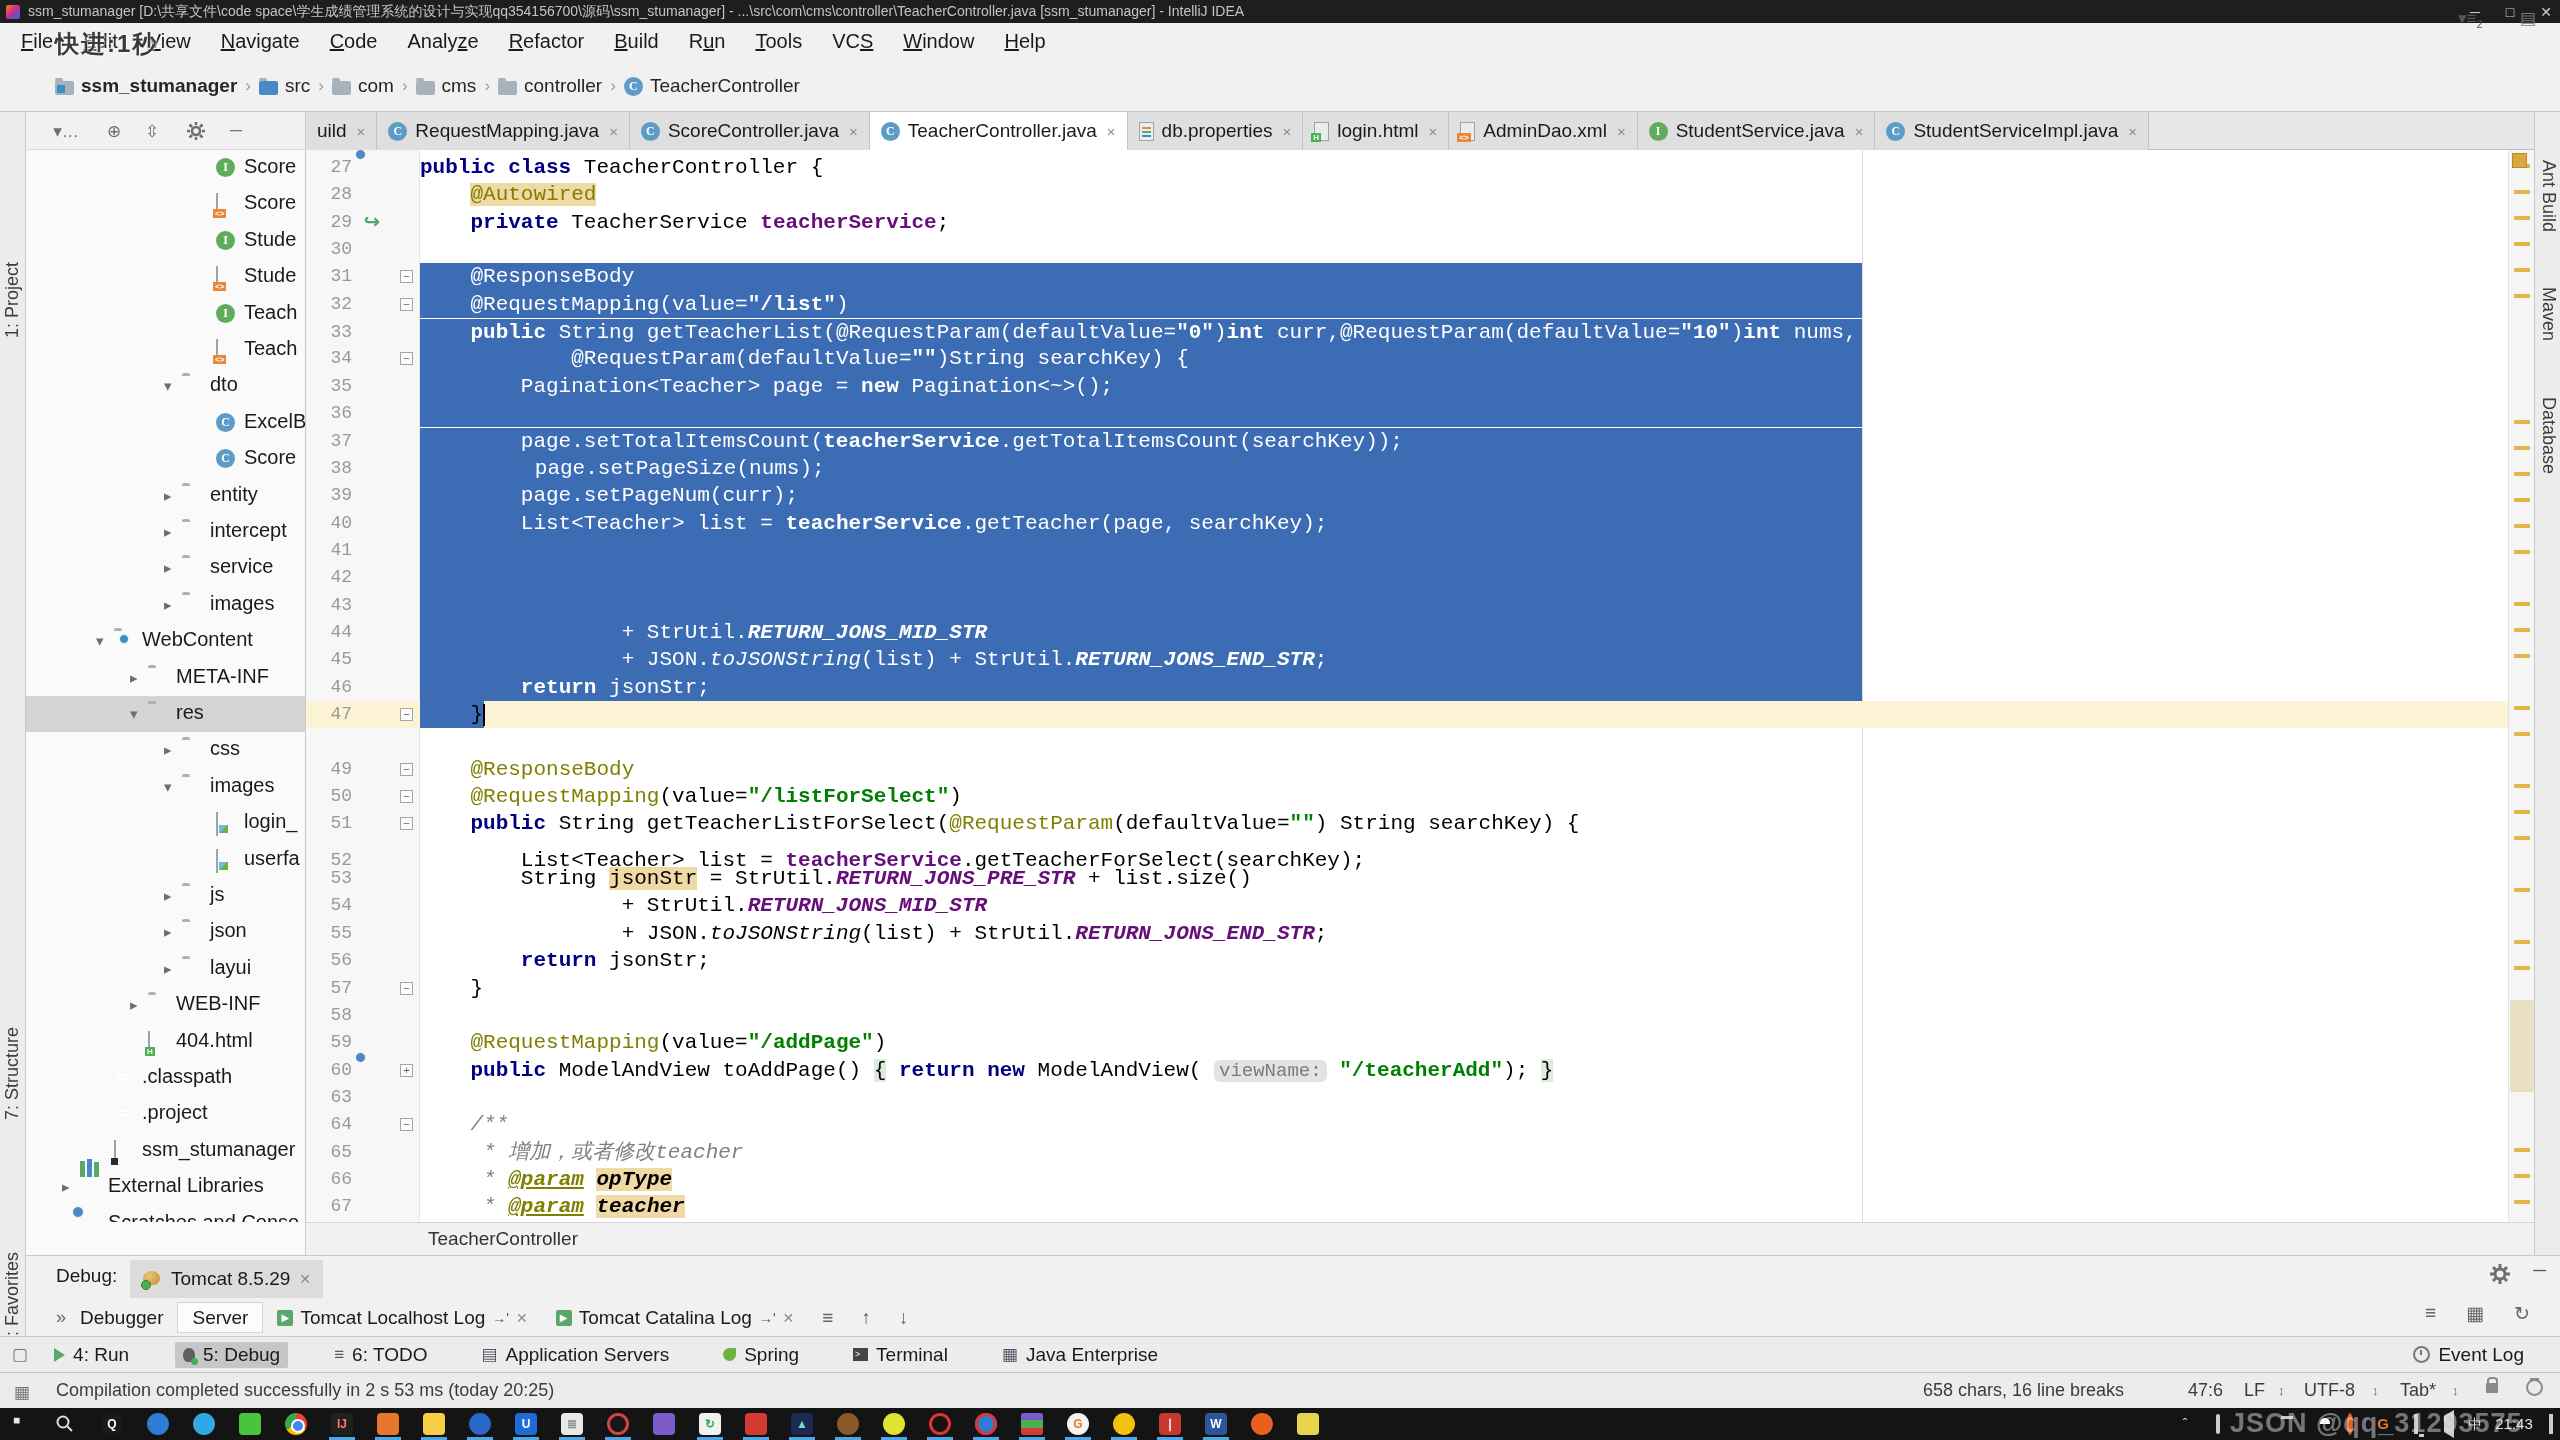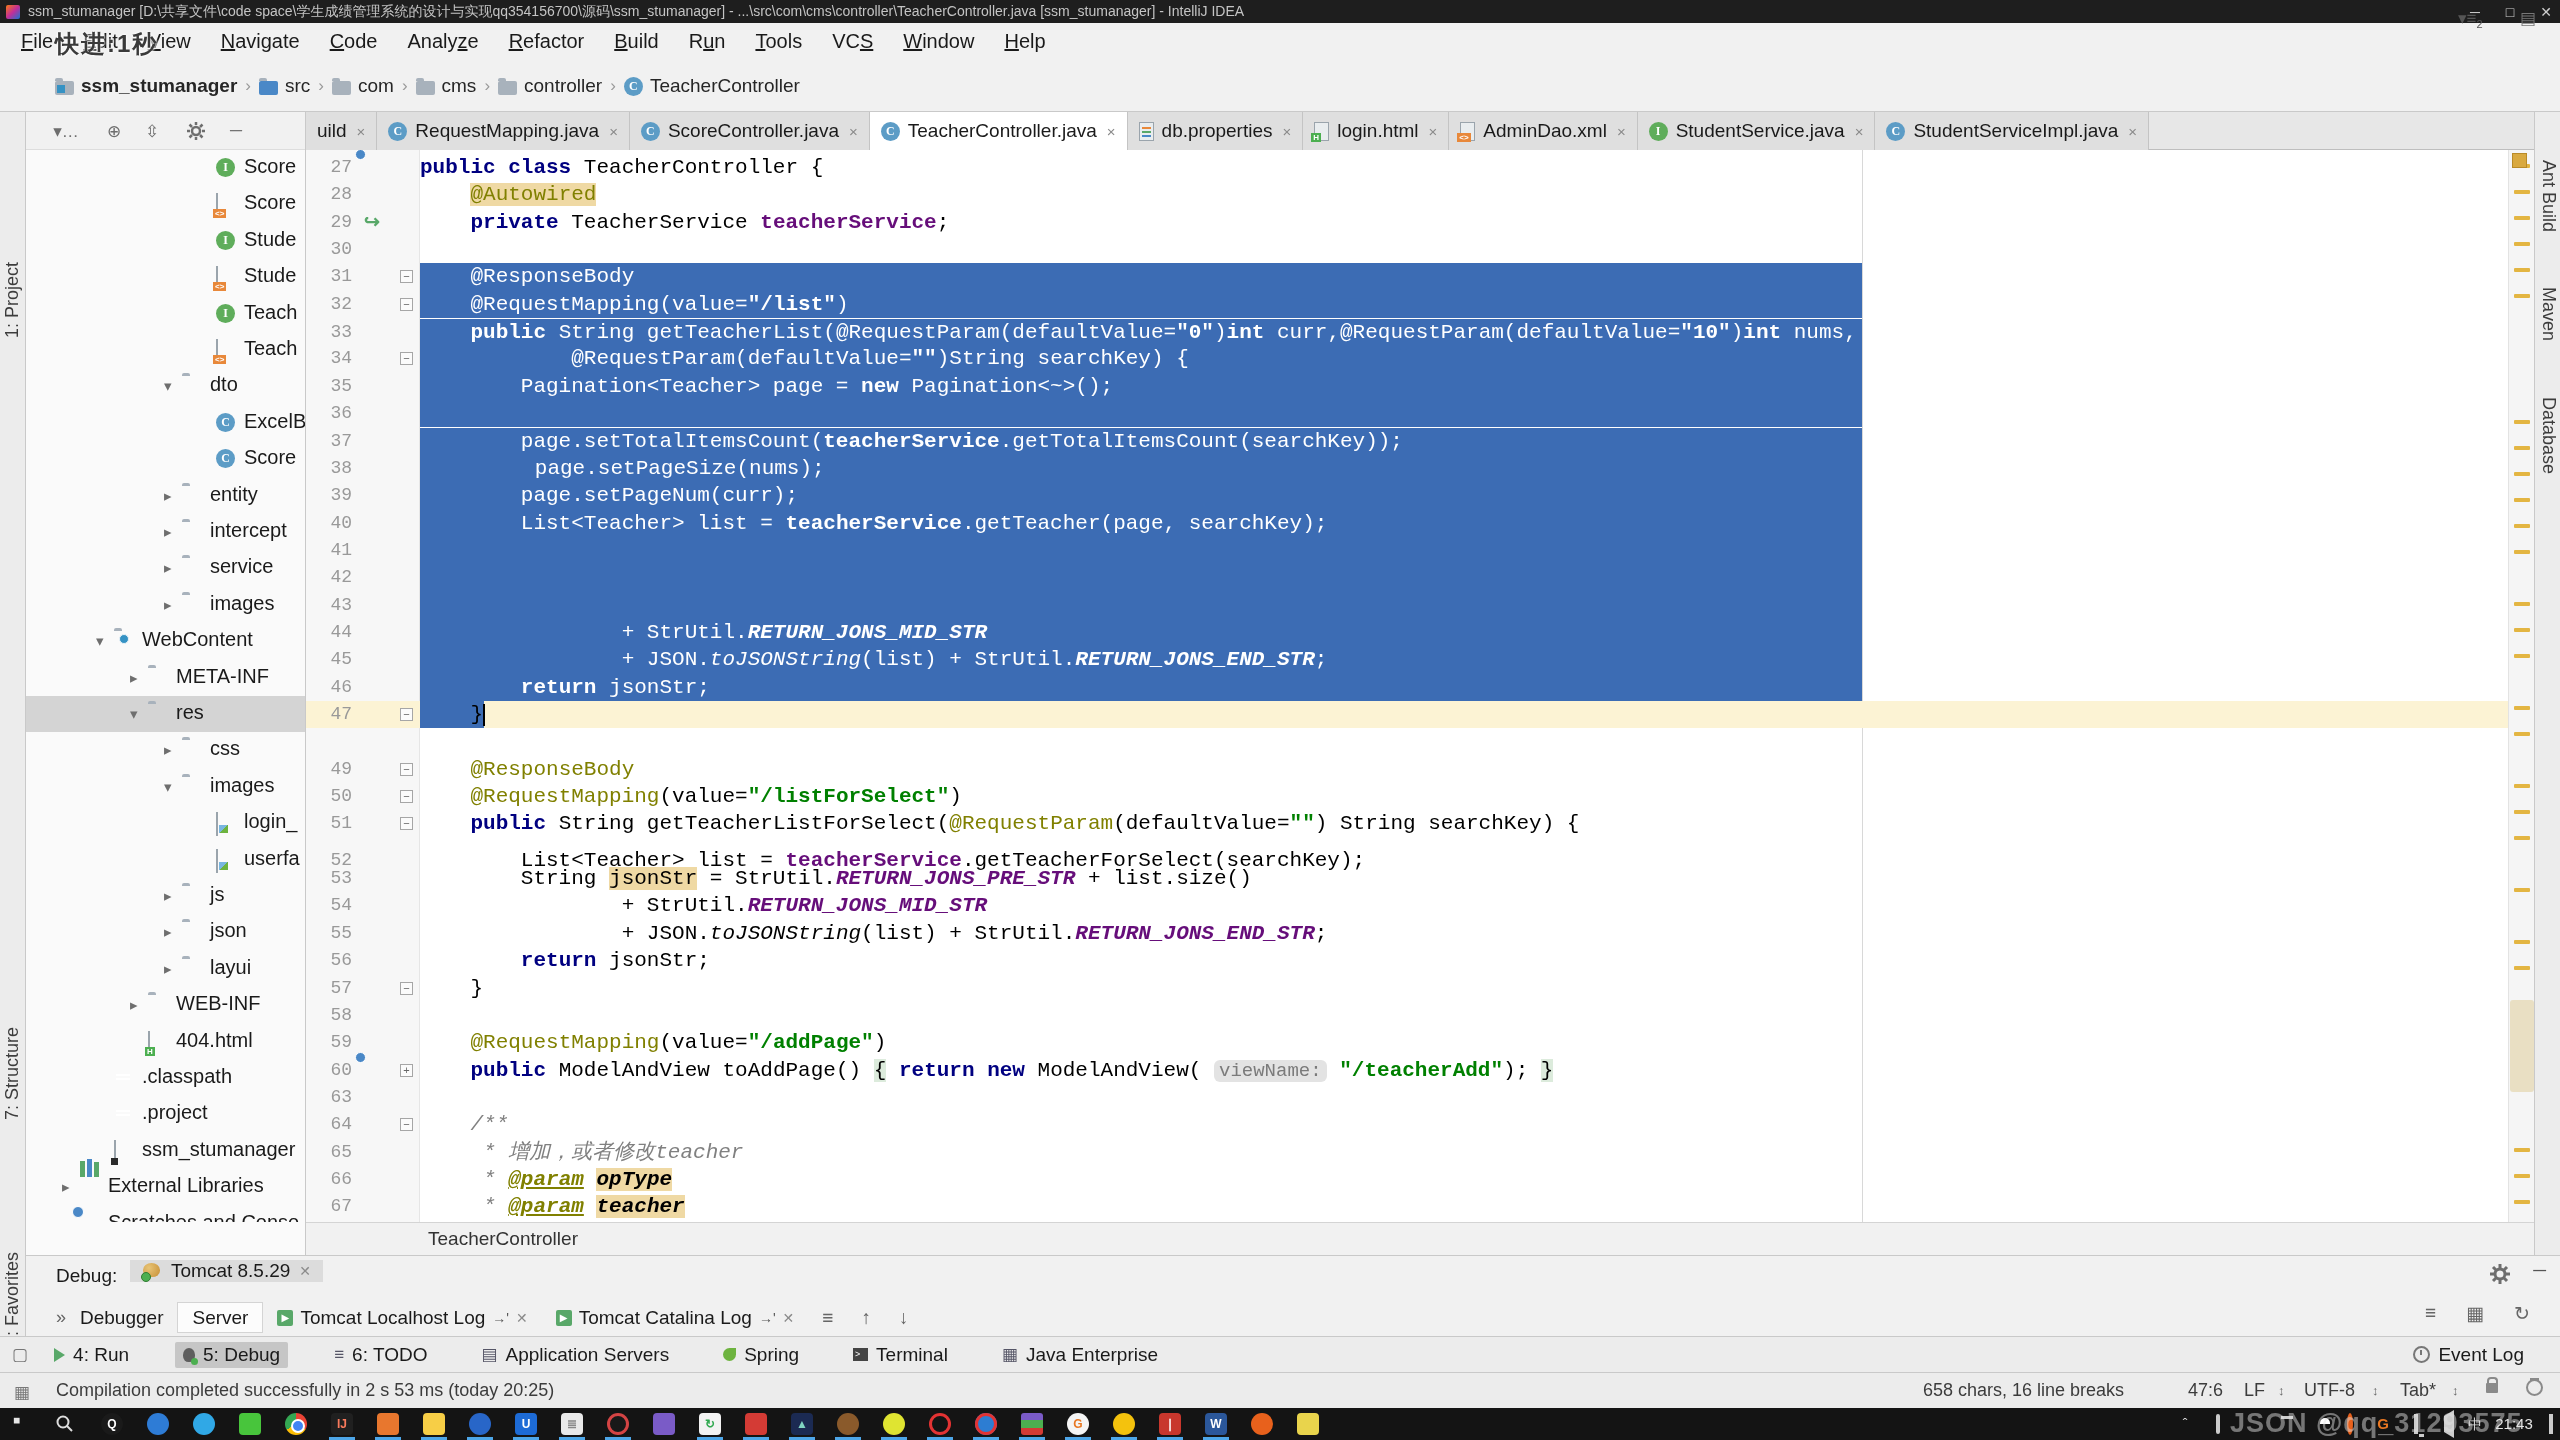--- a/index.html
+++ b/index.html
@@ -123,21 +123,21 @@
   .inspect-box{position:absolute;left:2512px;top:153px;width:15px;height:15px;background:#D9A93F;border:1px solid #B98A27;box-sizing:border-box;}
   
   .bcrumb-bar{position:absolute;left:306px;top:1222px;width:2228px;height:33px;background:#F1F1F1;
               border-top:1px solid #D4D4D4;box-sizing:border-box;font-size:19px;color:#333;
               display:flex;align-items:center;padding-left:122px;}
   .tree-tail{position:absolute;left:26px;top:1222px;width:280px;height:33px;background:#FAFAFA;border-right:1px solid #C9C9C9;box-sizing:border-box;}
   
   .debug{position:absolute;left:26px;top:1255px;width:2534px;height:81px;background:#F1F1F1;
          border-top:1px solid #C9C9C9;box-sizing:border-box;}
   .dbg-label{position:absolute;left:30px;top:9px;font-size:19px;color:#1A1A1A;}
-  .dbg-session{position:absolute;left:104px;top:4px;height:22px;background:#DCDCDC;display:flex;
+  .dbg-session{position:absolute;left:104px;top:4px;height:38px;background:#DCDCDC;display:flex;
                align-items:center;gap:9px;padding:0 12px;font-size:19px;color:#1A1A1A;}
   .dbg-gear{position:absolute;right:50px;top:8px;}
   .dbg-min{position:absolute;right:14px;top:4px;color:#555;font-size:18px;}
   .dbg-row2{position:absolute;left:0;top:42px;width:100%;height:39px;display:flex;align-items:center;}
   .dbg-more{margin-left:30px;color:#666;font-size:18px;}
   .dtab{display:flex;align-items:center;gap:7px;padding:0 14px;height:31px;font-size:19px;color:#1A1A1A;}
   .dtab.active{background:#FCFCFC;border:1px solid #D4D4D4;box-sizing:border-box;}
   .dtab .runsq{width:16px;height:16px;background:#59A869;color:#FFF;font-size:10px;display:flex;align-items:center;justify-content:center;border-radius:2px;}
   .dtab .tail{color:#555;font-size:14px;} .dtab .x{color:#8A8A8A;font-size:14px;}
   .dbg-ic{color:#666;font-size:19px;margin:0 14px;}

